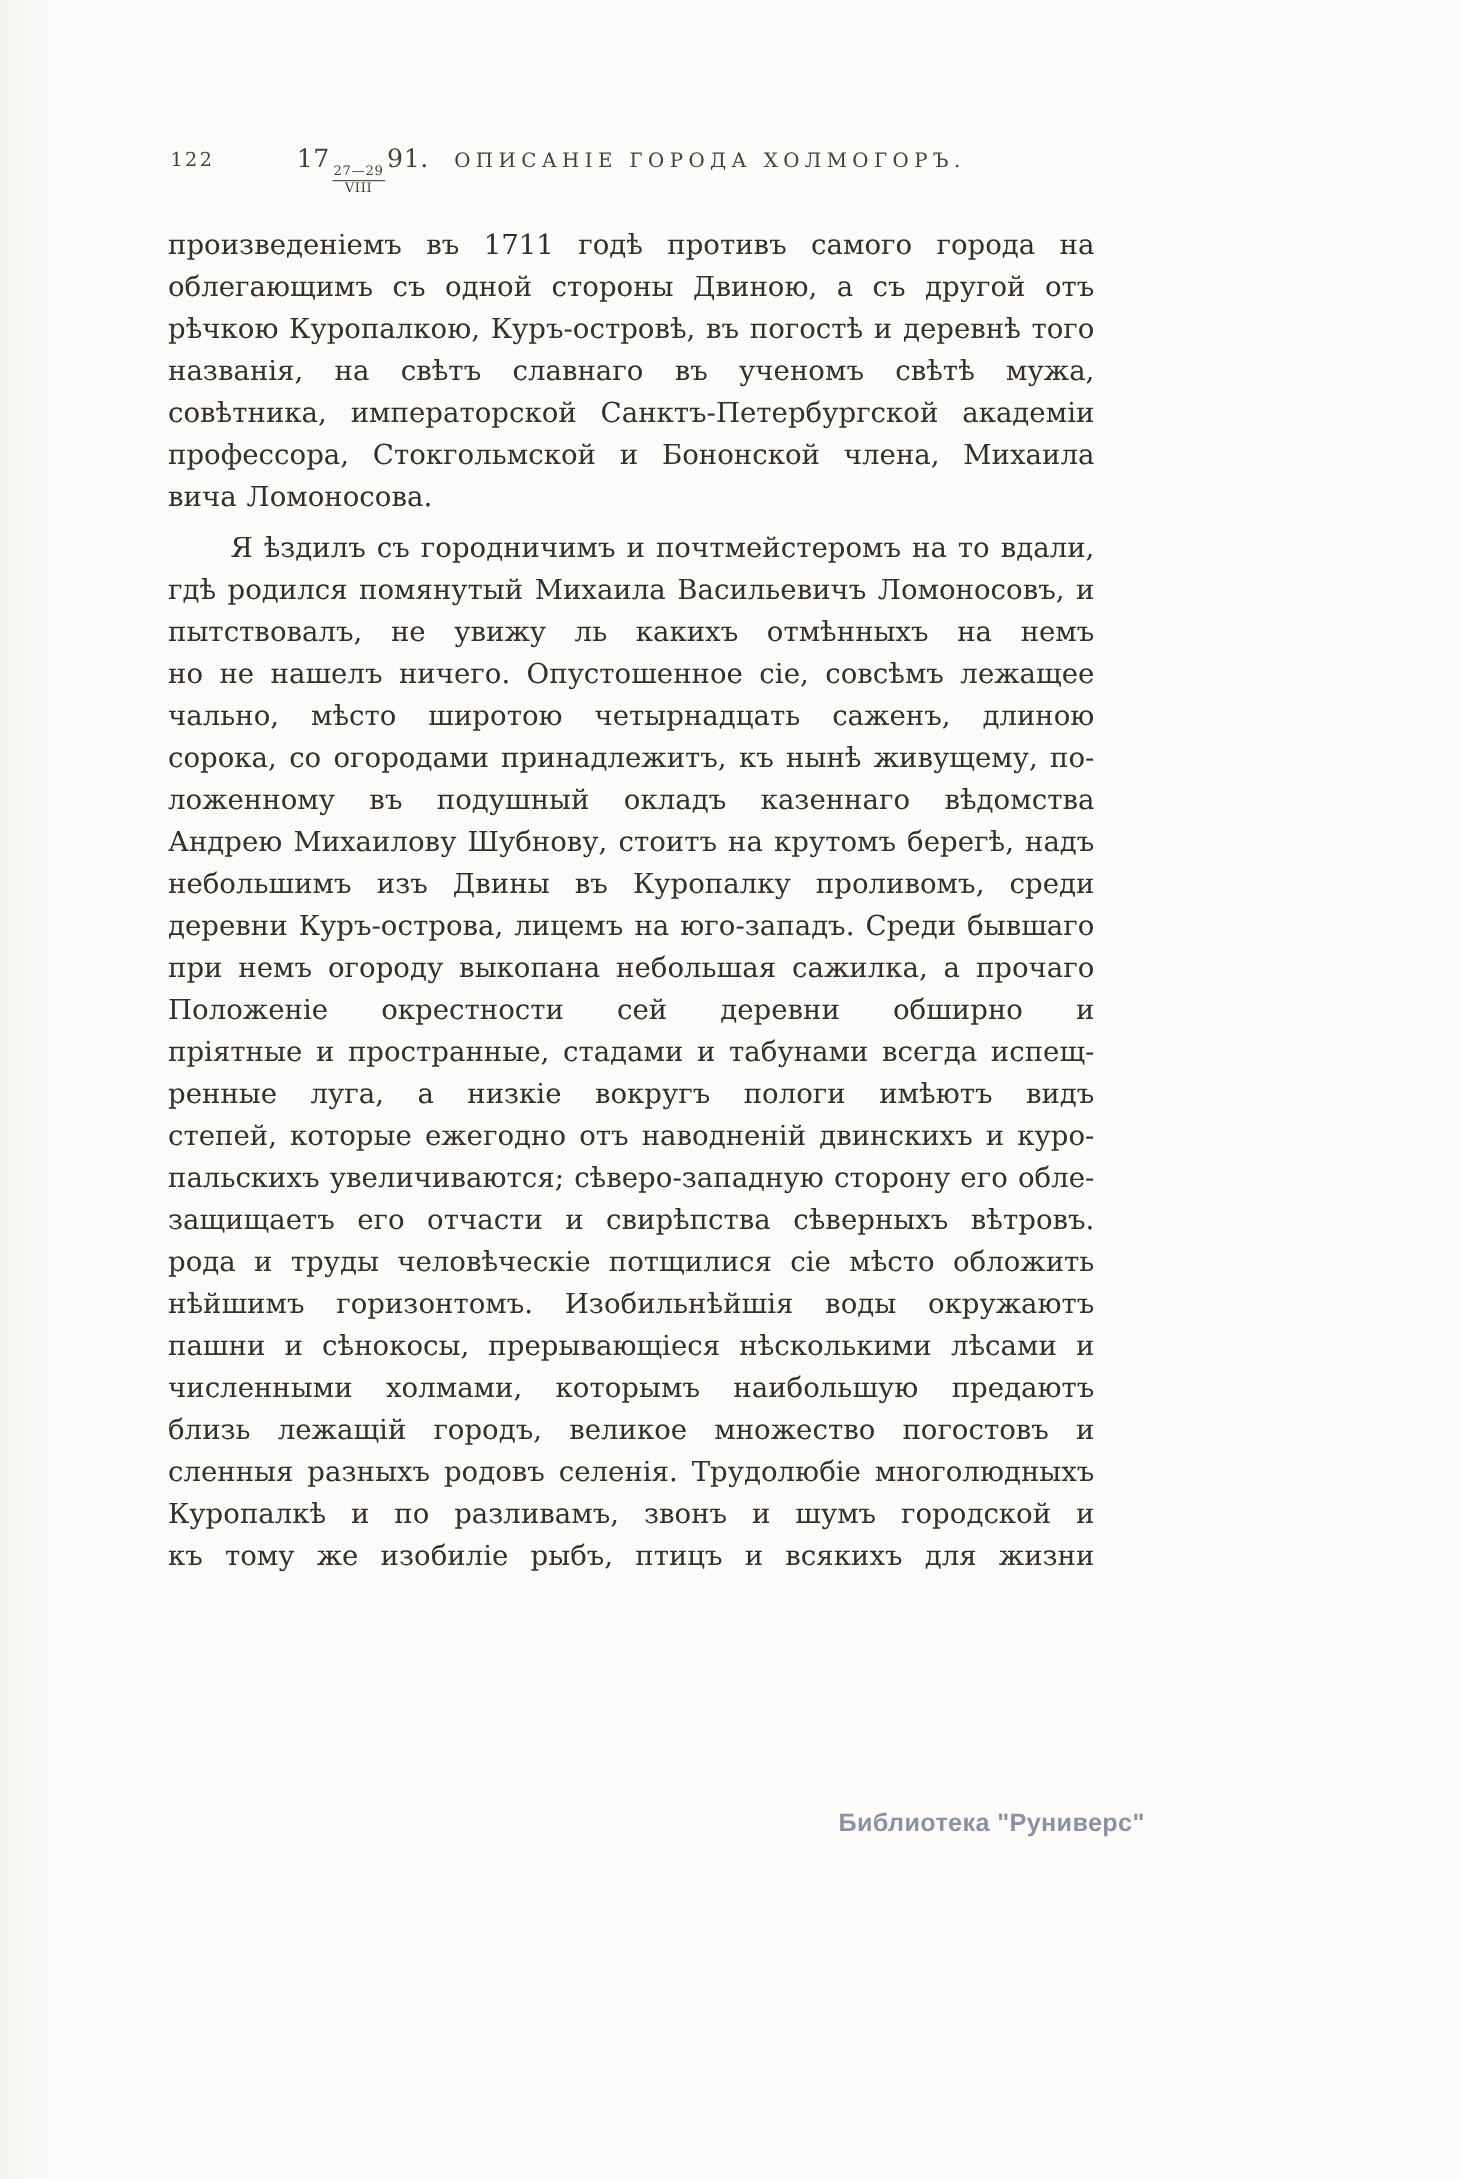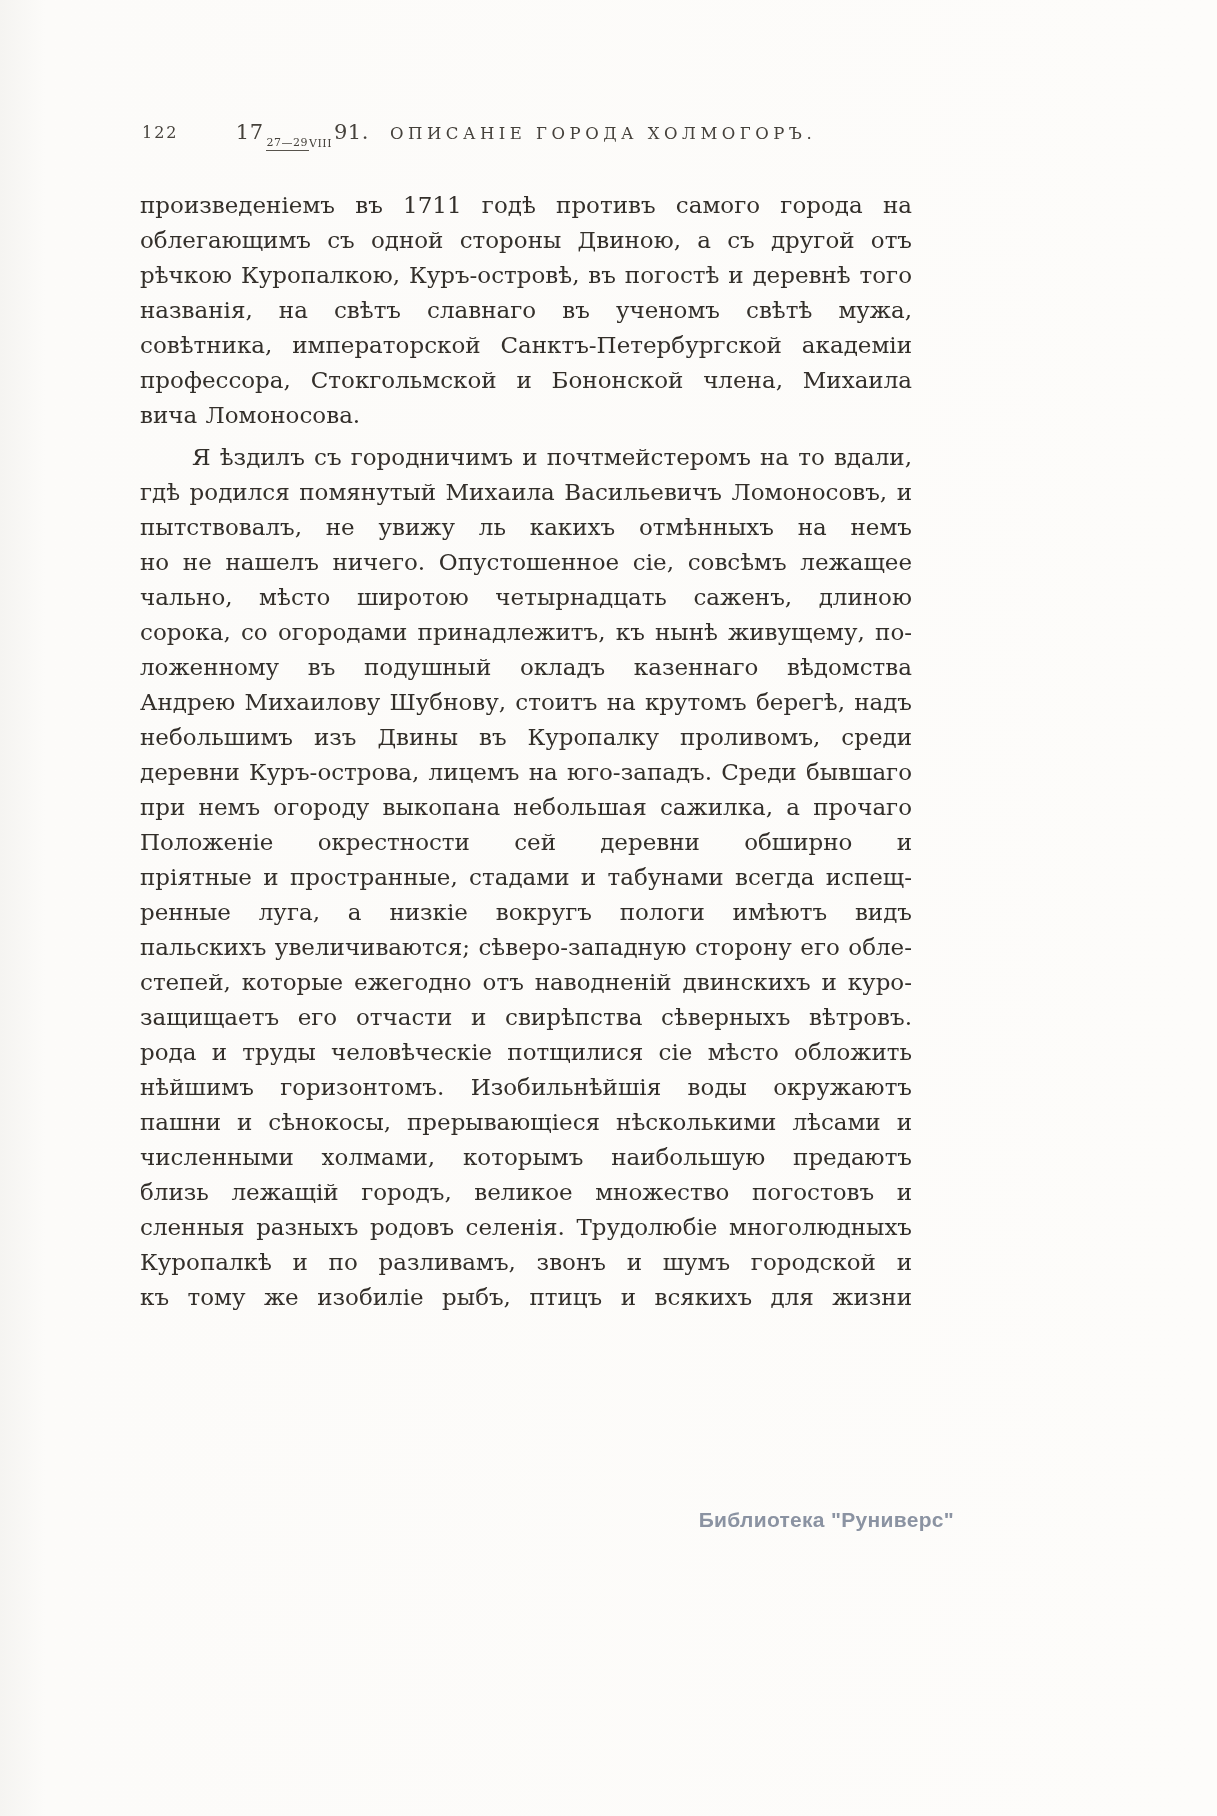--- a/index.html
+++ b/index.html
@@ -40,21 +40,21 @@
     white-space: nowrap;
     color: #45413b;
     padding-top: 2px;
   }
   .head-date {
     font-size: 21px;
     letter-spacing: 0.5px;
   }
   .frac {
     display: inline-flex;
-    flex-direction: row;
+    flex-direction: column;
     align-items: center;
     font-size: 11px;
     line-height: 1.1;
     vertical-align: -7px;
     margin: 0 2px;
     color: #45413b;
   }
   .frac .top {
     border-bottom: 1px solid #57534c;
     padding: 0 1px 1px 1px;
@@ -136,22 +136,22 @@
         <div class="line">чально, мѣсто широтою четырнадцать саженъ, длиною саженъ до</div>
         <div class="line">сорока, со огородами принадлежитъ, къ нынѣ живущему, по-</div>
         <div class="line">ложенному въ подушный окладъ казеннаго вѣдомства крестьянину</div>
         <div class="line">Андрею Михаилову Шубнову, стоитъ на крутомъ берегѣ, надъ</div>
         <div class="line">небольшимъ изъ Двины въ Куропалку проливомъ, среди строенья</div>
         <div class="line">деревни Куръ-острова, лицемъ на юго-западъ. Среди бывшаго</div>
         <div class="line">при немъ огороду выкопана небольшая сажилка, а прочаго</div>
         <div class="line">Положеніе окрестности сей деревни обширно и величественно;</div>
         <div class="line">пріятные и пространные, стадами и табунами всегда испещ-</div>
         <div class="line">ренные луга, а низкіе вокругъ пологи имѣютъ видъ песчаныхъ</div>
+        <div class="line">степей, которые ежегодно отъ наводненій двинскихъ и куро-</div>
         <div class="line">пальскихъ увеличиваются; сѣверо-западную сторону его обле-</div>
-        <div class="line">степей, которые ежегодно отъ наводненій двинскихъ и куро-</div>
         <div class="line">защищаетъ его отчасти и свирѣпства сѣверныхъ вѣтровъ. При-</div>
         <div class="line">рода и труды человѣческіе потщилися сіе мѣсто обложить изящ-</div>
         <div class="line">нѣйшимъ горизонтомъ. Изобильнѣйшія воды окружаютъ повсюду</div>
         <div class="line">пашни и сѣнокосы, прерывающіеся нѣсколькими лѣсами и много-</div>
         <div class="line">численными холмами, которымъ наибольшую предаютъ живность</div>
         <div class="line">близь лежащій городъ, великое множество погостовъ и многочи-</div>
         <div class="line">сленныя разныхъ родовъ селенія. Трудолюбіе многолюдныхъ по-</div>
         <div class="line">Куропалкѣ и по разливамъ, звонъ и шумъ городской и селеній,</div>
         <div class="line">къ тому же изобиліе рыбъ, птицъ и всякихъ для жизни потреб-</div>
       </div>

